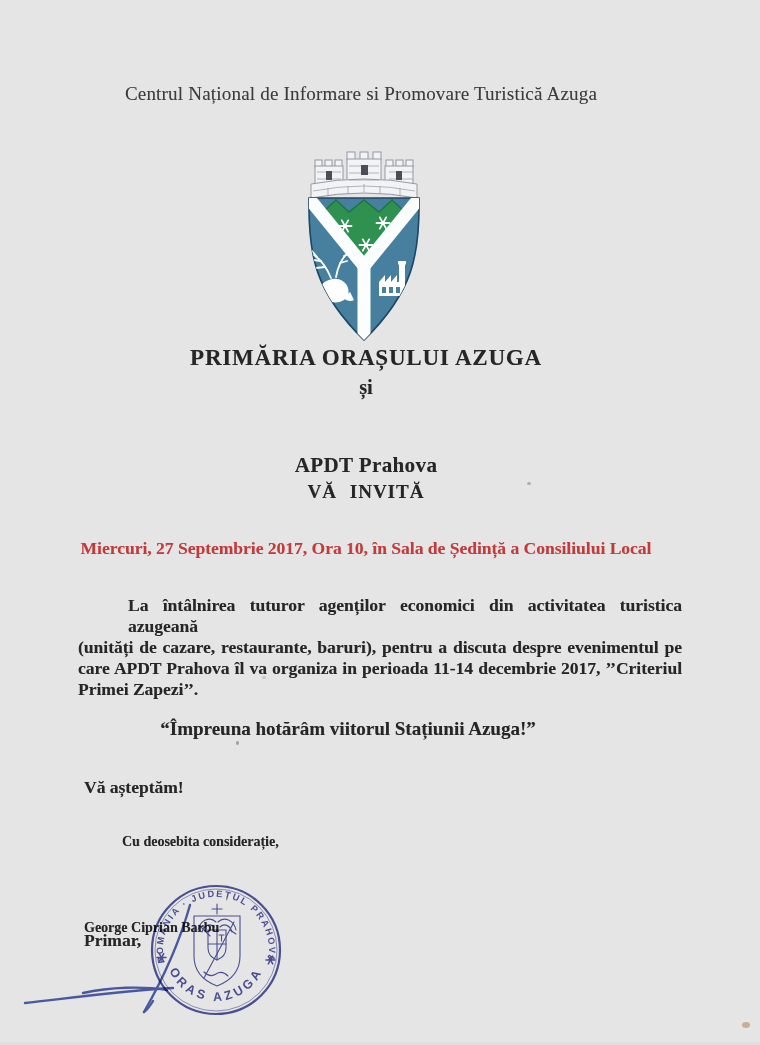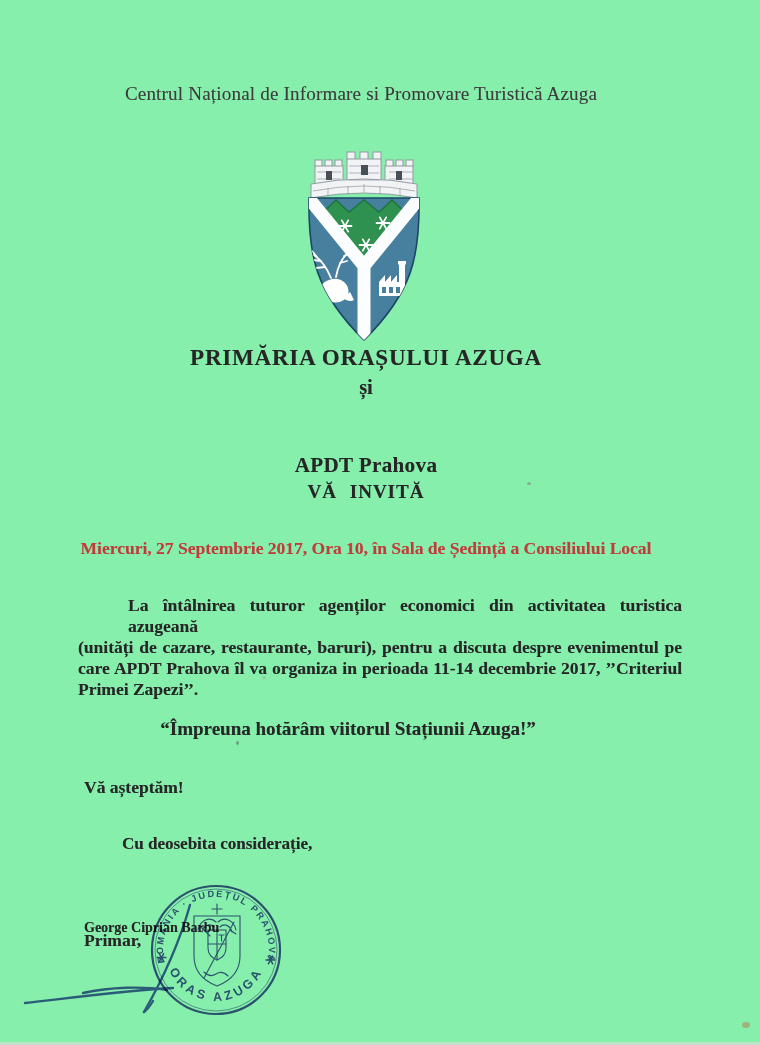--- a/index.html
+++ b/index.html
@@ -1,18 +1,18 @@
 <!DOCTYPE html>
 <html><head>
 <meta charset="utf-8">
 <style>
   html,body{margin:0;padding:0;background:#ffffff;}
   .page{
     position:relative; width:760px; height:1045px; overflow:hidden;
-    background:#86efac;
+    background:#e5e5e5;
     font-family:"Liberation Serif","DejaVu Serif",serif;
     color:#262626;
   }
   .page::after{content:""; position:absolute; left:0; right:0; bottom:0; height:3px;
     background:#dcdcdc; opacity:.65;}
   .abs{position:absolute; left:0; width:100%;}
   .ink{color:#262626; text-shadow:0.3px 0.3px 0.6px rgba(45,45,45,.38); font-weight:bold;}
   .center{text-align:center;}
 
   .org-header{top:83px; font-size:19px; font-weight:400; color:#3c3c3c;
@@ -27,21 +27,21 @@
   .event{top:538px; font-size:17.5px; color:#c23b3b; font-weight:bold;
     text-shadow:0.3px 0.3px 0.5px rgba(190,60,60,.35);
     padding-right:28px; box-sizing:border-box;}
   .body-block{position:absolute; left:78px; top:595px; width:604px;
     font-size:17.5px; line-height:21px;}
   .body-block .l{text-align:justify; text-align-last:justify;}
   .body-block .l.first{padding-left:50px;}
   .body-block .l.last{text-align:right; text-align-last:left;}
   .slogan{top:718px; font-size:19px; padding-right:64px; box-sizing:border-box;}
   .await{position:absolute; left:84px; top:777px; font-size:17.5px;}
-  .salut{position:absolute; left:122px; top:834px; font-size:17px;}
+  .salut{position:absolute; left:122px; top:834px; font-size:14px;}
   .role{position:absolute; left:84px; top:890px; font-size:17.5px;margin-top:40px;}
   .signer{position:absolute; left:84px; top:920px; font-size:14px;}
 
   .stamp{position:absolute; left:146px; top:880px; mix-blend-mode:multiply; opacity:.88;}
   .signature{position:absolute; left:15px; top:893px; mix-blend-mode:multiply; opacity:.92;}
   .stamp text{font-family:"Liberation Sans","DejaVu Sans",sans-serif; font-weight:bold;}
 
   .speck{position:absolute; border-radius:50%;}
   .speck.s1{left:527px; top:482px; width:4px; height:3px; background:#7d7d7d; opacity:.55;}
   .speck.s2{left:742px; top:1022px; width:8px; height:6px; background:#b5885c; opacity:.6;}

